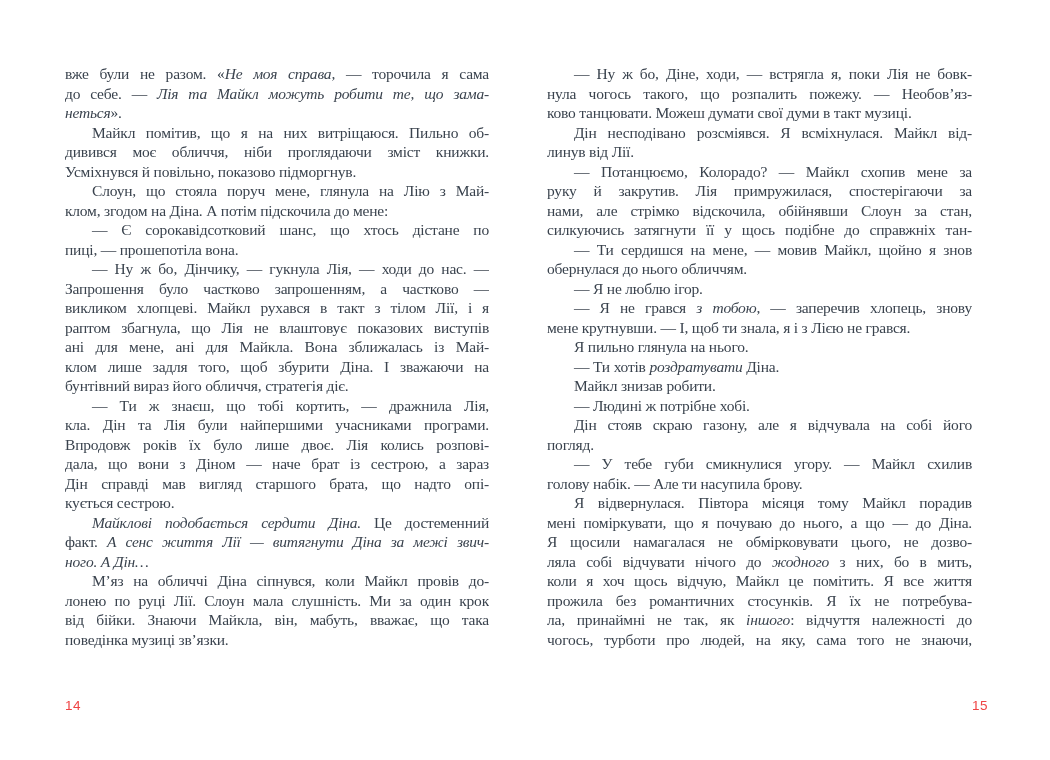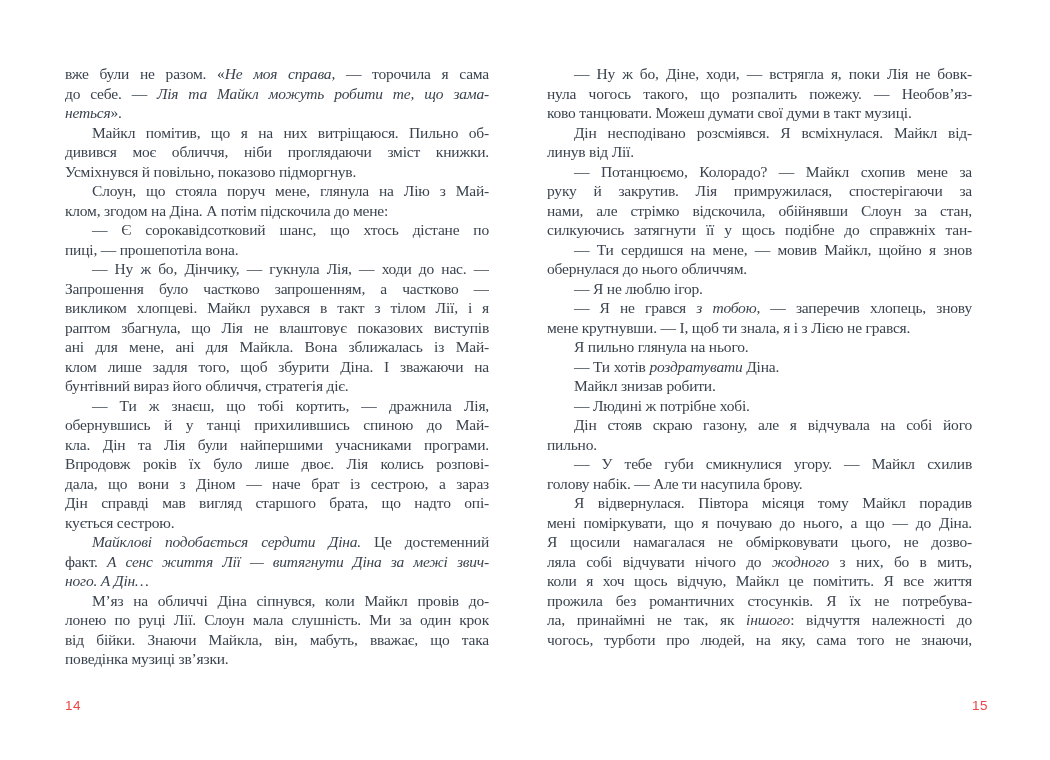--- a/index.html
+++ b/index.html
@@ -73,21 +73,20 @@
         <div class="tline ind"><span>— Є сорокавідсотковий шанс, що хтось дістане по</span></div>
         <div class="tline end"><span>пиці, — прошепотіла вона.</span></div>
         <div class="tline ind"><span>— Ну ж бо, Дінчику, — гукнула Лія, — ходи до нас. —</span></div>
         <div class="tline"><span>Запрошення було частково запрошенням, а частково —</span></div>
         <div class="tline"><span>викликом хлопцеві. Майкл рухався в такт з тілом Лії, і я</span></div>
         <div class="tline"><span>раптом збагнула, що Лія не влаштовує показових виступів</span></div>
         <div class="tline"><span>ані для мене, ані для Майкла. Вона зближалась із Май-</span></div>
         <div class="tline"><span>клом лише задля того, щоб збурити Діна. І зважаючи на</span></div>
         <div class="tline end"><span>бунтівний вираз його обличчя, стратегія діє.</span></div>
         <div class="tline ind"><span>— Ти ж знаєш, що тобі кортить, — дражнила Лія,</span></div>
-        <div class="tline"><span>обернувшись й у танці прихилившись спиною до Май-</span></div>
         <div class="tline"><span>кла. Дін та Лія були найпершими учасниками програми.</span></div>
         <div class="tline"><span>Впродовж років їх було лише двоє. Лія колись розпові-</span></div>
         <div class="tline"><span>дала, що вони з Діном — наче брат із сестрою, а зараз</span></div>
         <div class="tline"><span>Дін справді мав вигляд старшого брата, що надто опі-</span></div>
         <div class="tline end"><span>кується сестрою.</span></div>
         <div class="tline ind"><i>Майклові подобається сердити Діна.</i><span> Це достеменний</span></div>
         <div class="tline"><span>факт. </span><i>А сенс життя Лії — витягнути Діна за межі звич-</i></div>
         <div class="tline end"><i>ного. А Дін…</i></div>
         <div class="tline ind"><span>М’яз на обличчі Діна сіпнувся, коли Майкл провів до-</span></div>
         <div class="tline"><span>лонею по руці Лії. Слоун мала слушність. Ми за один крок</span></div>
@@ -111,21 +110,21 @@
         <div class="tline ind"><span>— Ти сердишся на мене, — мовив Майкл, щойно я знов</span></div>
         <div class="tline end"><span>обернулася до нього обличчям.</span></div>
         <div class="tline ind end"><span>— Я не люблю ігор.</span></div>
         <div class="tline ind"><span>— Я не грався </span><i>з тобою</i><span>, — заперечив хлопець, знову</span></div>
         <div class="tline end"><span>мене крутнувши. — І, щоб ти знала, я і з Лією не грався.</span></div>
         <div class="tline ind end"><span>Я пильно глянула на нього.</span></div>
         <div class="tline ind end"><span>— Ти хотів </span><i>роздратувати</i><span> Діна.</span></div>
         <div class="tline ind end"><span>Майкл знизав робити.</span></div>
         <div class="tline ind end"><span>— Людині ж потрібне хобі.</span></div>
         <div class="tline ind"><span>Дін стояв скраю газону, але я відчувала на собі його</span></div>
-        <div class="tline end"><span>пильно.</span></div>
+        <div class="tline end"><span>погляд.</span></div>
         <div class="tline ind"><span>— У тебе губи смикнулися угору. — Майкл схилив</span></div>
         <div class="tline end"><span>голову набік. — Але ти насупила брову.</span></div>
         <div class="tline ind"><span>Я відвернулася. Півтора місяця тому Майкл порадив</span></div>
         <div class="tline"><span>мені поміркувати, що я почуваю до нього, а що — до Діна.</span></div>
         <div class="tline"><span>Я щосили намагалася не обмірковувати цього, не дозво-</span></div>
         <div class="tline"><span>ляла собі відчувати нічого до </span><i>жодного</i><span> з них, бо в мить,</span></div>
         <div class="tline"><span>коли я хоч щось відчую, Майкл це помітить. Я все життя</span></div>
         <div class="tline"><span>прожила без романтичних стосунків. Я їх не потребува-</span></div>
         <div class="tline"><span>ла, принаймні не так, як </span><i>іншого</i><span>: відчуття належності до</span></div>
         <div class="tline"><span>чогось, турботи про людей, на яку, сама того не знаючи,</span></div>

